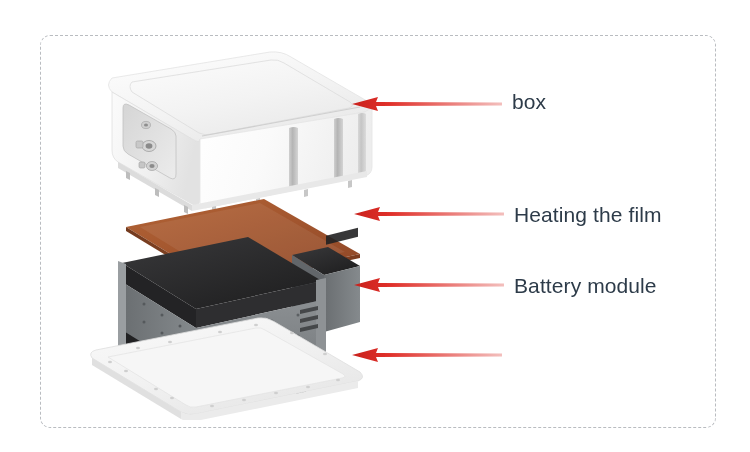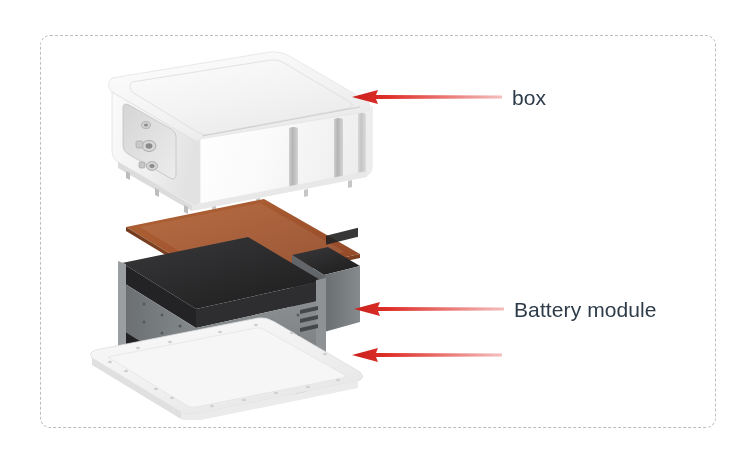--- a/index.html
+++ b/index.html
@@ -62,23 +62,23 @@
   .callout .label {
     margin-left: 10px;
     color: #2d3b49;
     font-size: 21px;
     font-family: "Liberation Sans", sans-serif;
     letter-spacing: 0.1px;
     white-space: nowrap;
     line-height: 1;
   }
 
-  #callout-box        { left: 352px; top: 82px; }
+  #callout-box        { left: 352px; top: 82px; align-items: flex-end; }
   #callout-film       { left: 354px; top: 199px; }
-  #callout-battery    { left: 354px; top: 270px; margin-top: 24px; }
+  #callout-battery    { left: 354px; top: 270px; }
   #callout-rearcover  { left: 352px; top: 340px; }
 </style>
 </head>
 <body>
 
 <div id="stage">
 
   <div class="dashed-frame"></div>
 
   <div class="illustration">
@@ -292,20 +292,35 @@
             <stop offset="25%" stop-color="#e0302a"></stop>
             <stop offset="100%" stop-color="#f3bfbd"></stop>
           </linearGradient>
         </defs>
         <path d="M 0,8 L 26,1 L 24,6 L 150,6.6 L 150,9.4 L 24,10 L 26,15 Z" fill="url(#arrGrad1)"></path>
       </svg>
     </span>
     <span class="label">box</span>
   </div>
 
+  <div class="callout" id="callout-film">
+    <span class="arrow-wrap">
+      <svg width="150" height="16" viewBox="0 0 150 16" xmlns="http://www.w3.org/2000/svg">
+        <defs>
+          <linearGradient id="arrGrad2" x1="0" y1="0" x2="1" y2="0">
+            <stop offset="0%" stop-color="#c9211c"></stop>
+            <stop offset="25%" stop-color="#e0302a"></stop>
+            <stop offset="100%" stop-color="#f3bfbd"></stop>
+          </linearGradient>
+        </defs>
+        <path d="M 0,8 L 26,1 L 24,6 L 150,6.6 L 150,9.4 L 24,10 L 26,15 Z" fill="url(#arrGrad2)"></path>
+      </svg>
+    </span>
+    <span class="label">Heating the film</span>
+  </div>
 
   <div class="callout" id="callout-battery">
     <span class="arrow-wrap">
       <svg width="150" height="16" viewBox="0 0 150 16" xmlns="http://www.w3.org/2000/svg">
         <defs>
           <linearGradient id="arrGrad3" x1="0" y1="0" x2="1" y2="0">
             <stop offset="0%" stop-color="#c9211c"></stop>
             <stop offset="25%" stop-color="#e0302a"></stop>
             <stop offset="100%" stop-color="#f3bfbd"></stop>
           </linearGradient>

